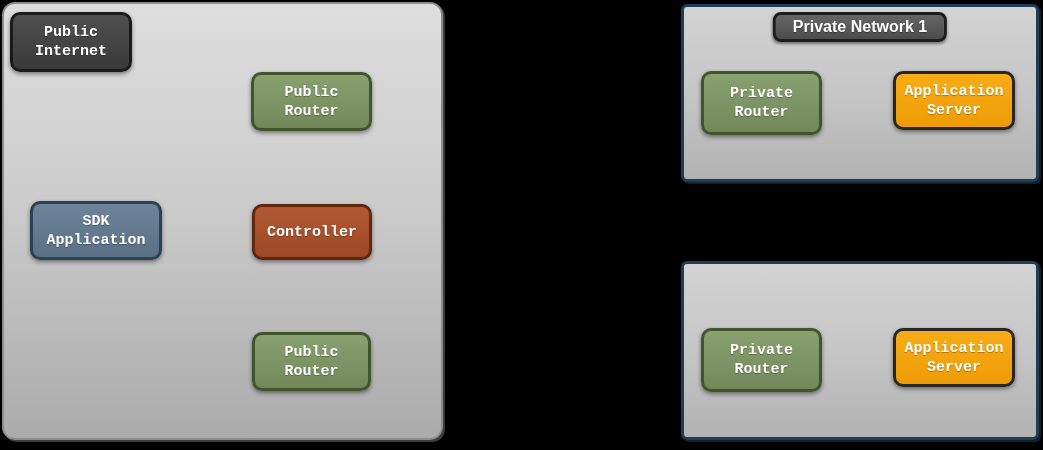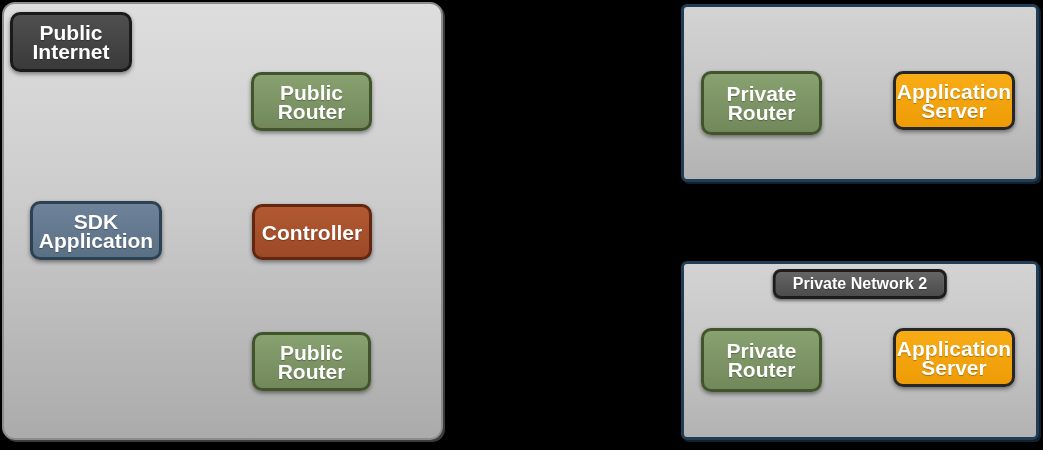--- a/index.html
+++ b/index.html
@@ -65,27 +65,28 @@
   
   .node {
     position: absolute;
     box-sizing: border-box;
     display: flex;
     align-items: center;
     justify-content: center;
     text-align: center;
     color: #ffffff;
     font-weight: bold;
-    font-size: 21px;
+    font-size: 15px;
     line-height: 19px;
     white-space: pre-line;
     border: 3px solid;
     border-radius: 10px;
     box-shadow: 0 2px 4px rgba(0,0,0,0.45);
     text-shadow: 0 1px 1px rgba(0,0,0,0.3);
+    font-family: Liberation Mono, monospace;
   }
   .node-dark   { background: linear-gradient(180deg, #4f4f4f, #3a3a3a); border-color: #1b1b1b; }
   .node-green  { background: linear-gradient(180deg, #88a170, #72885b); border-color: #40552c; }
   .node-slate  { background: linear-gradient(180deg, #6e8399, #5a7085); border-color: #2d4154; }
   .node-rust   { background: linear-gradient(180deg, #b35932, #9c4926); border-color: #61280f; }
   .node-orange { background: linear-gradient(180deg, #f8ac15, #ee9c06); border-color: #272727; }
 
   
   .pos-public-internet      { left: 6px;   top: 8px;   width: 122px; height: 60px; }
   .pos-public-router-top    { left: 247px; top: 68px;  width: 121px; height: 59px; }
@@ -113,30 +114,30 @@
     <div class="node node-slate pos-sdk-application">SDK
 Application</div>
 
     <div class="node node-rust pos-controller">Controller</div>
 
     <div class="node node-green pos-public-router-bottom">Public
 Router</div>
   </div>
 
   <div class="network network-1">
+    <div class="network-label">Private Network 1</div>
 
     <div class="node node-green pos-private-router">Private
 Router</div>
 
     <div class="node node-orange pos-application-server">Application
 Server</div>
   </div>
 
   <div class="network network-2">
-    <div class="network-label">Private Network 2</div>
 
     <div class="node node-green pos-private-router">Private
 Router</div>
 
     <div class="node node-orange pos-application-server">Application
 Server</div>
   </div>
 
 </div>
 

